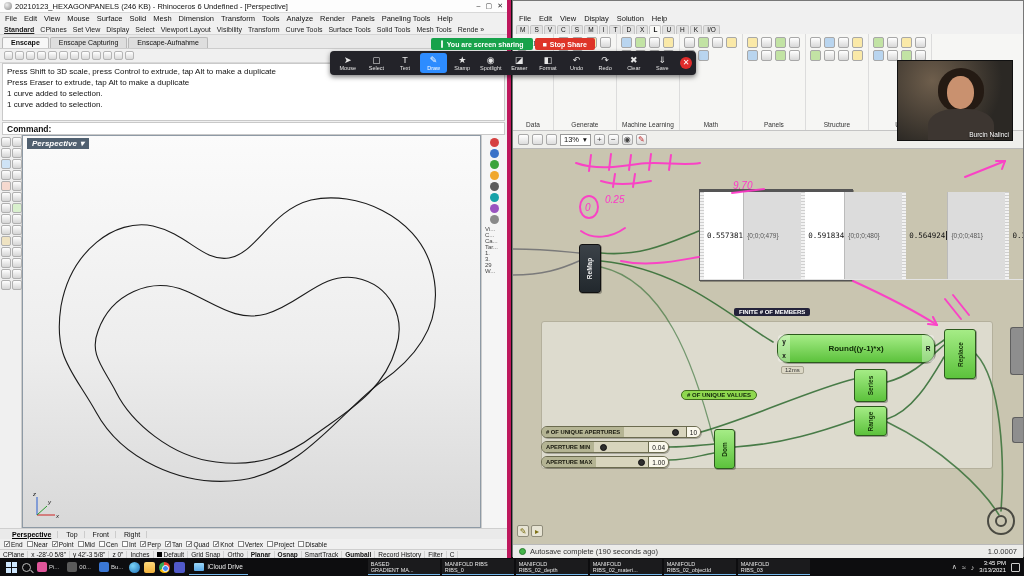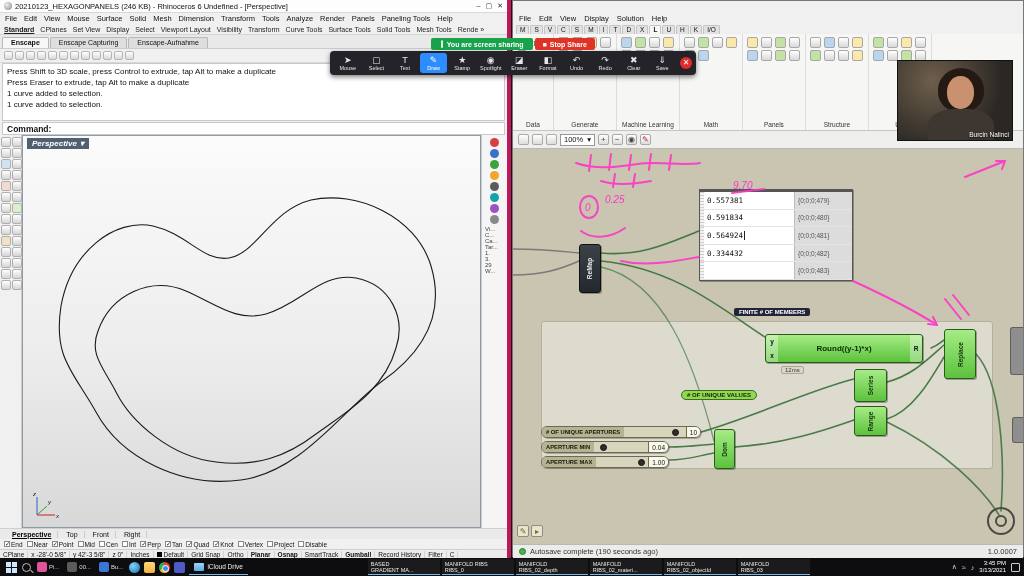--- a/index.html
+++ b/index.html
@@ -77,27 +77,27 @@
   .cti{width:11px;height:11px;border:1px solid #a9a9a9;border-radius:2px;background:linear-gradient(#fff,#ddd);font-size:8px;line-height:10px;text-align:center;color:#444}
   .zoombox{height:12px;background:#fff;border:1px solid #999;font-size:7.5px;display:flex;align-items:center;gap:4px;padding:0 3px}
   .g-canvas{position:absolute;top:148px;left:0;right:0;height:395px;background:#c9c5b0;overflow:hidden}
   .ggroup-rect{position:absolute;left:28px;top:172px;width:452px;height:148px;background:rgba(255,255,255,.38);border:1px solid #b4b09c;border-radius:3px}
   svg.wires,svg.ink{position:absolute;left:0;top:0;pointer-events:none}
   svg.wires{z-index:1}
   .gnode{position:absolute;z-index:3;border:1px solid #2c5a1d;border-radius:3px;background:linear-gradient(180deg,#a5ec86,#5cc23c);box-shadow:1px 1px 0 rgba(0,0,0,.3);display:flex;align-items:center;justify-content:center}
   .gnode .vlabel{transform:rotate(-90deg);font-size:6.5px;font-weight:bold;color:#143309;white-space:nowrap}
   .gnode.dark{background:linear-gradient(180deg,#3b4248,#22282d);border-color:#111}
   .gnode.dark .vlabel{color:#f0f0f0}
-  .gpanel{position:absolute;left:186px;top:40px;width:154px;height:92px;background:#fff;border:1px solid #555;border-top:3px solid #555;z-index:3;display:flex;flex-direction:column;box-shadow:1px 1px 0 rgba(0,0,0,.3)}
+  .gpanel{position:absolute;left:186px;top:40px;width:154px;height:92px;background:#fff;border:1px solid #555;border-top:3px solid #555;z-index:3;display:flex;flex-direction:row;box-shadow:1px 1px 0 rgba(0,0,0,.3)}
   .gpanel .prow{flex:1;display:flex;border-bottom:1px solid #e3e3e3;align-items:center}
   .gpanel .pgrip{width:4px;background:repeating-linear-gradient(#cfcfcf 0 1px,#f2f2f2 1px 3px);align-self:stretch}
   .gpanel .pval{flex:1;font-family:"DejaVu Sans Mono",monospace;font-size:7.5px;padding-left:3px;white-space:nowrap}
   .gpanel .ppath{width:58px;background:#dcdcdc;color:#555;font-size:6.5px;align-self:stretch;display:flex;align-items:center;padding-left:3px;border-left:1px solid #bbb;white-space:nowrap}
   .gpanel .prow.active .pval::after{content:"";display:inline-block;width:1px;height:9px;background:#222;margin-left:1px;vertical-align:middle}
-  .gexpr{position:absolute;left:252px;top:185px;width:158px;height:29px;z-index:3;display:flex;align-items:stretch;border:1px solid #2c5a1d;border-radius:3px;background:linear-gradient(180deg,#a5ec86,#5cc23c);box-shadow:1px 1px 0 rgba(0,0,0,.3)}
+  .gexpr{position:absolute;left:264px;top:185px;width:158px;height:29px;z-index:3;display:flex;align-items:stretch;border:1px solid #2c5a1d;border-radius:11px;background:linear-gradient(180deg,#a5ec86,#5cc23c);box-shadow:1px 1px 0 rgba(0,0,0,.3)}
   .gexpr .nubs{width:12px;display:flex;flex-direction:column;justify-content:space-around;align-items:center;font-size:6.5px;font-weight:bold;background:rgba(255,255,255,.35);border-radius:3px 0 0 3px}
   .gexpr .nubr{width:12px;display:flex;align-items:center;justify-content:center;font-size:6.5px;font-weight:bold;background:rgba(255,255,255,.35);border-radius:0 3px 3px 0}
   .gexpr .ebody{flex:1;display:flex;align-items:center;justify-content:center;font-size:8px;font-weight:bold;color:#0e2a06}
   .gtime{position:absolute;left:268px;top:217px;font-size:6px;background:#dcd8c6;border:1px solid #a9a593;border-radius:2px;padding:0 3px;color:#333;z-index:3}
   .gtag{position:absolute;z-index:3;font-size:6px;font-weight:bold;padding:1px 5px;border-radius:2px;white-space:nowrap}
   .gtag.dark{background:#23233a;color:#fff}
   .gtag.green{background:#8fd84f;border:1px solid #3f6b1c;color:#10230a;border-radius:6px}
   .sliders{position:absolute;left:28px;top:277px;z-index:3;display:flex;flex-direction:column;gap:3px}
   .slider{height:12px;display:flex;border:1px solid #6b6b4f;border-radius:6px;overflow:hidden;background:#d8d5bd;box-shadow:1px 1px 0 rgba(0,0,0,.25)}
   .slider:nth-child(1){width:160px}
@@ -491,21 +491,21 @@
         </div>
         <span class="glabel">Util</span>
       </div>
     </div>
 
     <div class="g-ctb">
       <span class="cti"></span>
       <span class="cti"></span>
       <span class="cti"></span>
       <span class="zoombox">
-        <span>100%</span>
+        <span>13%</span>
         <span>▾</span>
       </span>
       <span class="cti">+</span>
       <span class="cti">−</span>
       <span class="cti">◉</span>
       <span class="cti" style="color:#c03030">✎</span>
     </div>
 
     <div class="g-canvas">
       <div class="ggroup-rect"></div>

